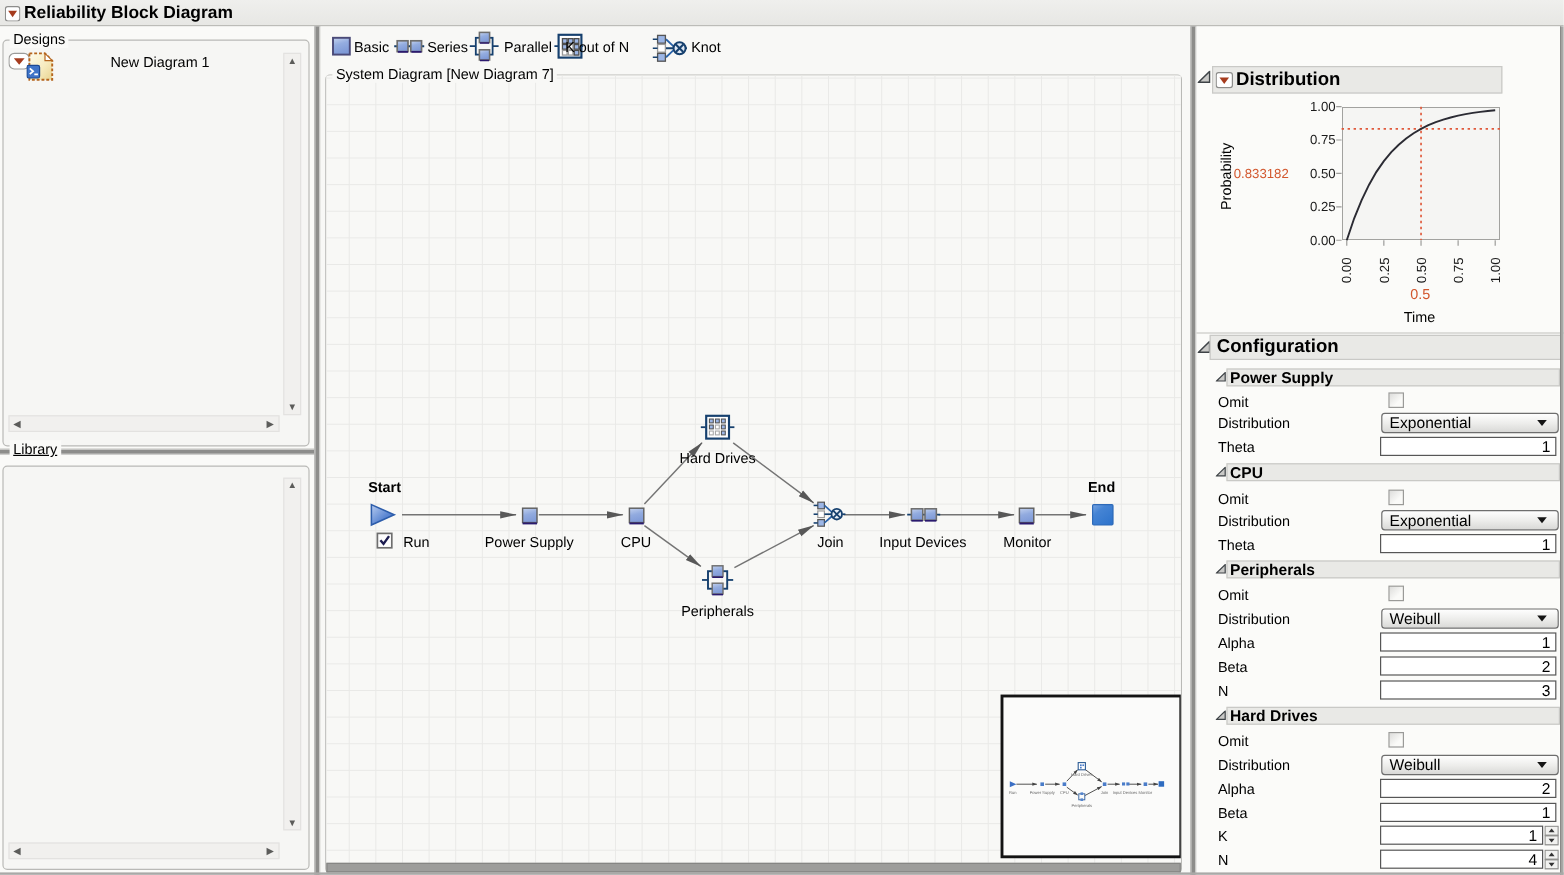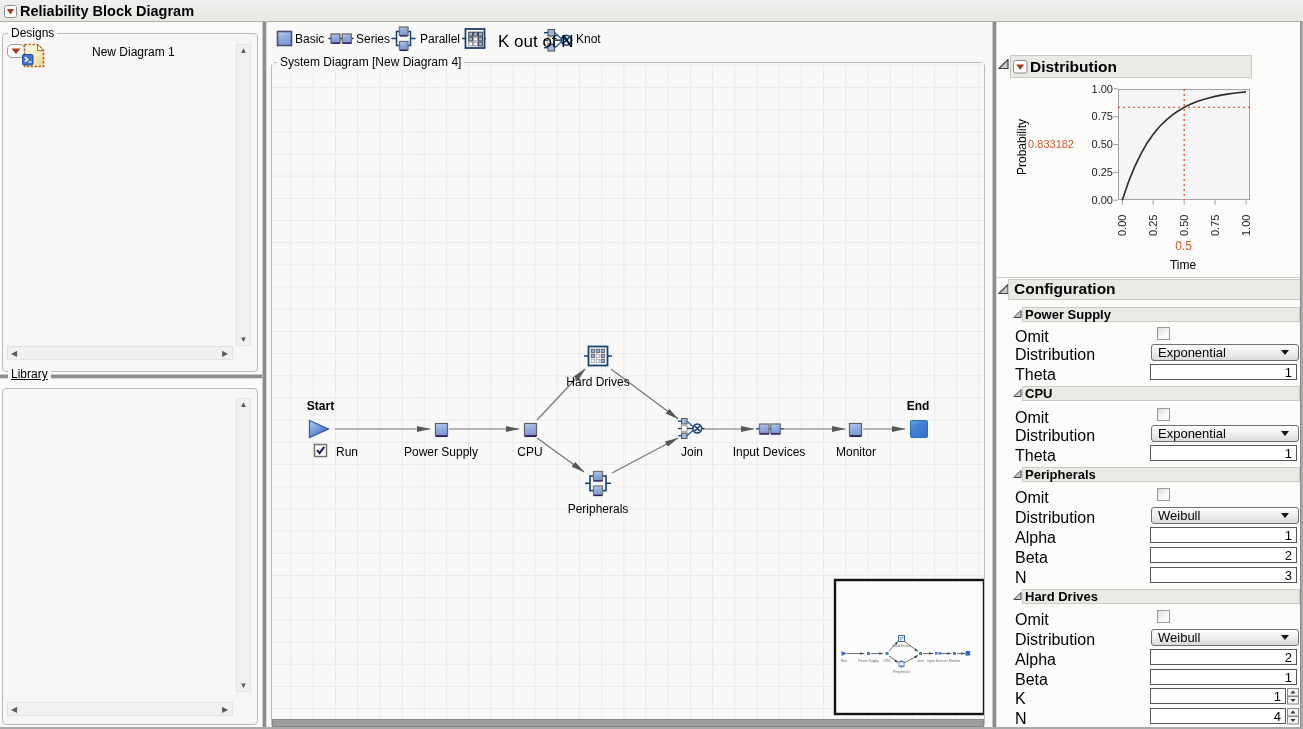--- a/index.html
+++ b/index.html
@@ -4,21 +4,21 @@
 <style>
   * { margin:0; padding:0; box-sizing:border-box; }
   html,body { width:1303px; height:729px; overflow:hidden; background:#fafaf8; font-family:"Liberation Sans", sans-serif; }
   .abs { position:absolute; }
   #root { position:absolute; top:0; left:0; width:1303px; height:729px; }
   .fieldset { border:1px solid #b9b9b6; border-radius:4px; background:#f6f6f4; }
   .legend { font-size:12px; color:#000; background:#fafaf8; padding:0 3px; z-index:3; }
   .hdrbar { background:#e9e9e6; border:1px solid #c9c9c6; }
   .vscroll { background:#f1f0ee; border:1px solid #e3e2e0; }
   .sbarrow { color:#5c5c5a; font-size:8px; line-height:8px; text-align:center; width:100%; position:absolute;}
-  .cfglabel { font-size:16px; color:#000; }
+  .cfglabel { font-size:12px; color:#000; }
   .cfginput { border:1px solid #565656; background:#fff; font-size:13px; text-align:right; padding-right:4px; line-height:15px; }
   .dropdown { border:1px solid #6e6e6e; border-radius:3px; background:linear-gradient(#fefefe,#ececea 55%,#d9d9d7); font-size:13px; padding-left:6px; line-height:15px; }
   .ddarrow { width:0; height:0; border-left:4.5px solid transparent; border-right:4.5px solid transparent; border-top:5.5px solid #141414; position:absolute; }
   .checkbox { width:13px; height:13px; border:1px solid #9a9a98; background:linear-gradient(135deg,#dddddb,#fafaf8 65%); }
 </style>
 </head>
 <body>
 <div id="root">
 
   <div class="abs" style="left:0;top:0;width:1303px;height:22px;background:linear-gradient(#efefed,#e7e7e4);border-bottom:1px solid #adadaa;"></div>
@@ -132,25 +132,25 @@
       <line x1="285" y1="23.7" x2="291.3" y2="17.7" stroke="#2a62a8" stroke-width="1.5"></line>
       <circle cx="296.3" cy="16.2" r="5" fill="#dfe8f4" stroke="#16406e" stroke-width="1.6"></circle>
       <line x1="293.2" y1="13.1" x2="299.4" y2="19.3" stroke="#16406e" stroke-width="1.7"></line>
       <line x1="299.4" y1="13.1" x2="293.2" y2="19.3" stroke="#16406e" stroke-width="1.7"></line>
       <line x1="301.5" y1="16.2" x2="302.5" y2="16.2" stroke="#16406e" stroke-width="1.5"></line>
     </g>
   </svg>
   <div class="abs" style="left:295px;top:32px;font-size:12px;">Basic</div>
   <div class="abs" style="left:356px;top:32px;font-size:12px;">Series</div>
   <div class="abs" style="left:420px;top:32px;font-size:12px;">Parallel</div>
-  <div class="abs" style="left:498px;top:32px;font-size:17px;">K out of N</div>
+  <div class="abs" style="left:471px;top:32px;font-size:12px;">K out of N</div>
   <div class="abs" style="left:576px;top:32px;font-size:12px;">Knot</div>
 
   <div class="abs fieldset" style="left:271px;top:62px;width:714px;height:666px;background:#f8f8f6;"></div>
-  <div class="abs legend" style="left:277px;top:55px;background:#f8f8f6;">System Diagram [New Diagram 4]</div>
+  <div class="abs legend" style="left:277px;top:55px;background:#f8f8f6;">System Diagram [New Diagram 7]</div>
 
   <div class="abs" style="left:272px;top:63px;width:712px;height:656px;background-color:#f8f8f6;
      background-image:linear-gradient(to right,#e9e9e7 1px,transparent 1px),linear-gradient(to bottom,#e9e9e7 1px,transparent 1px);
      background-size:22.2px 22.2px;background-position:18.6px 1.7px;"></div>
 
   <div class="abs" style="left:272px;top:719px;width:712px;height:8px;background:#9d9d9b;border:1px solid #868684;"></div>
 
   <svg class="abs" style="left:272px;top:63px;" width="712" height="656">
     <defs>
       <linearGradient id="nsq" x1="0" y1="0" x2="0.25" y2="1">

